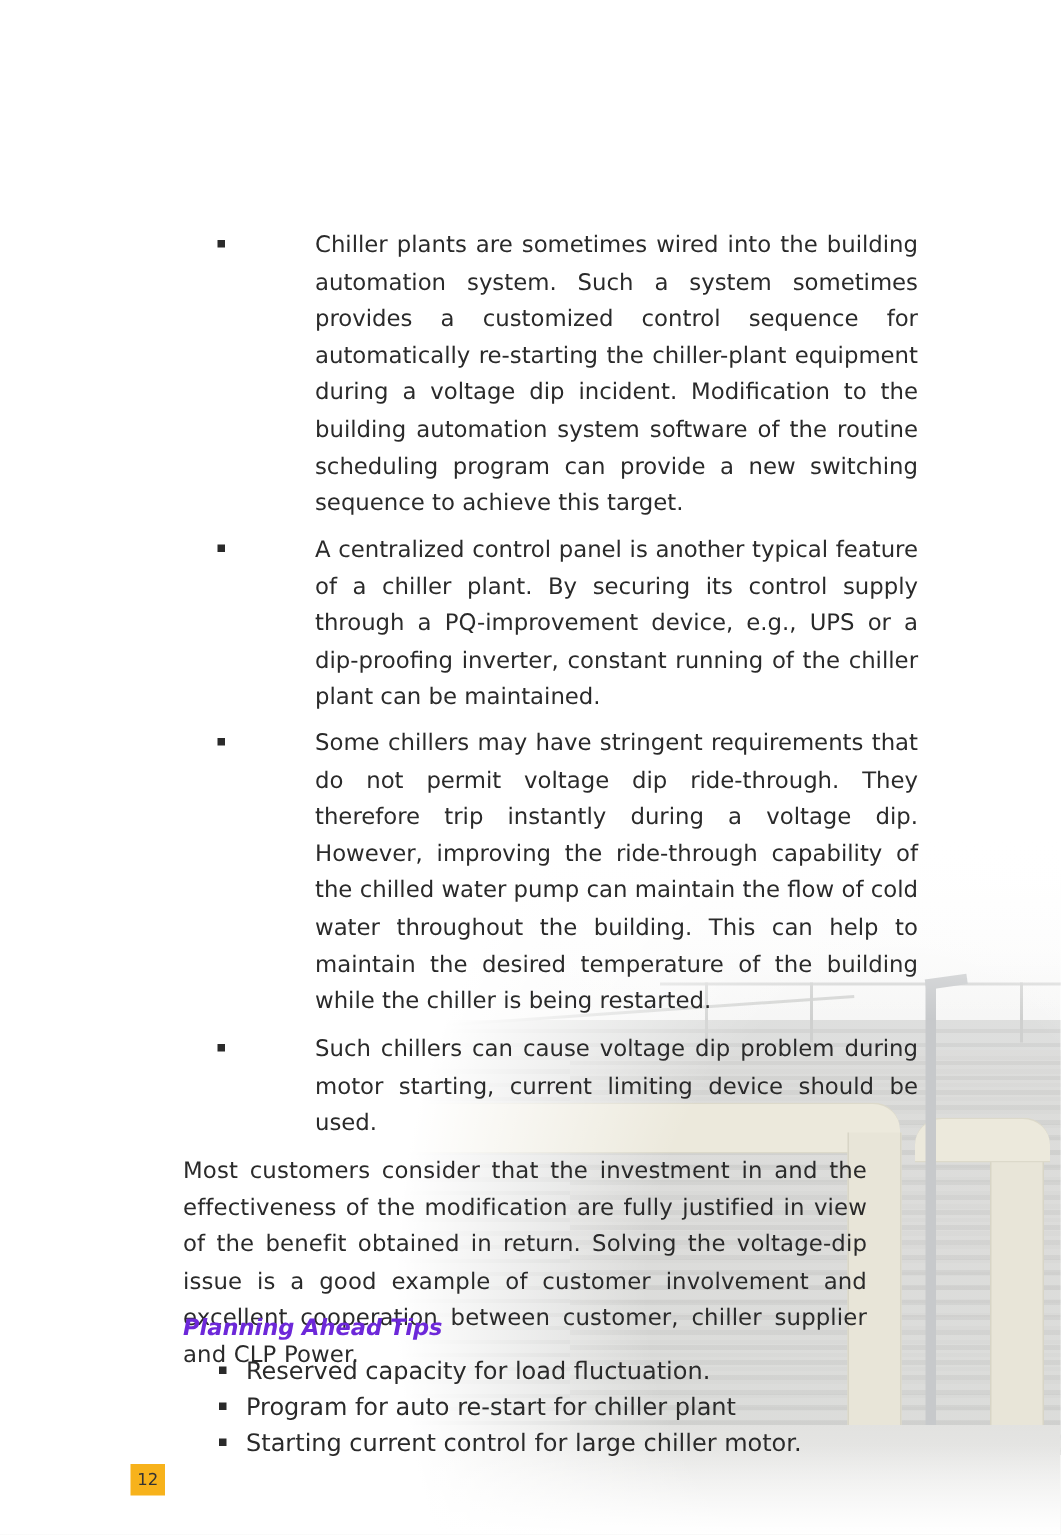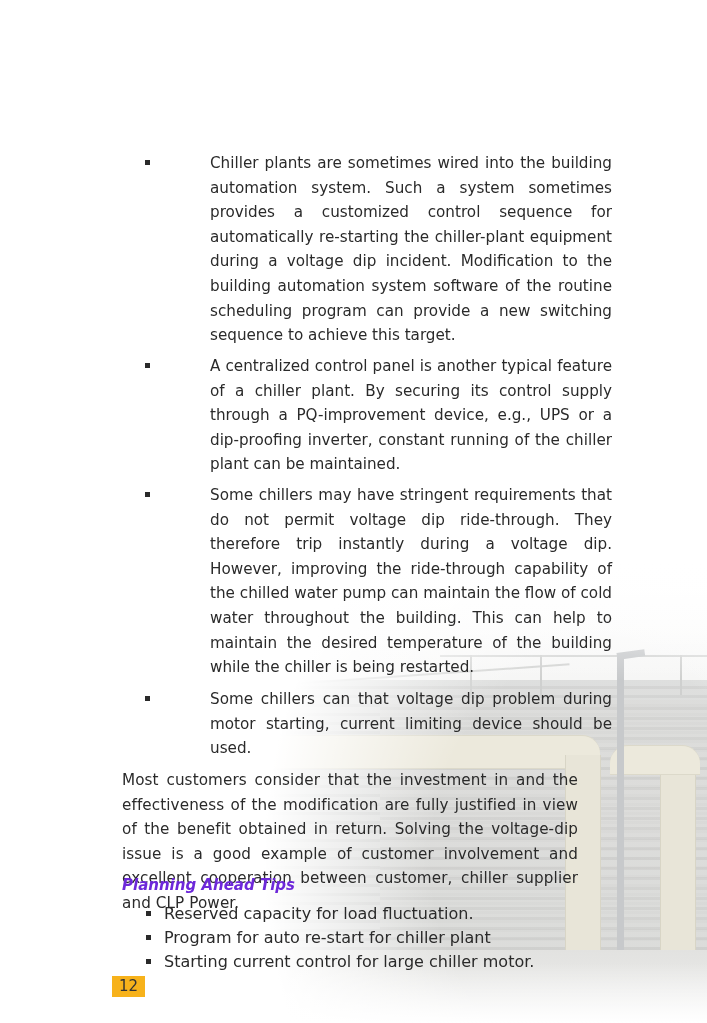--- a/index.html
+++ b/index.html
@@ -53,22 +53,22 @@
 
     .heading {
       position: absolute; left: 122px; top: 876px; font-size: 15px; font-weight: bold;
       font-style: italic; color: #6d28d9;
     }
     .tips-item { position: absolute; left: 146px; width: 440px; }
     .tips-item .marker { position: absolute; left: 0; top: 9px; width: 5px; height: 5px; background: #2a2a2a; }
     .tips-item .text { position: absolute; left: 18px; font-size: 16px; line-height: 24px; white-space: nowrap; }
 
     .page-num {
-      position: absolute; left: 87px; top: 976px; width: 33px; height: 21px;
-      background: #f7b21b; color: #333; font-size: 15px; line-height: 21px; text-align: center; margin-left: 25px;
+      position: absolute; left: 87px; top: 976px; width: 23px; height: 21px;
+      background: #f7b21b; color: #333; font-size: 11px; line-height: 21px; text-align: center;
     }
   </style>
 </head>
 <body>
 
 <div class="bg-photo">
   <div class="sky"></div>
   <div class="tower"></div>
   <div class="tower2"></div>
   <div class="rail" style="left:150px; top:118px; width:420px; transform:rotate(-4deg);"></div>
@@ -103,21 +103,21 @@
     <div class="text">A centralized control panel is another typical feature of a chiller plant. By securing its control supply through a PQ-improvement device, e.g., UPS or a dip-proofing inverter, constant running of the chiller plant can be maintained.</div>
   </div>
 
   <div class="bullet-item" style="top:483px;">
     <span class="marker"></span>
     <div class="text">Some chillers may have stringent requirements that do not permit voltage dip ride-through. They therefore trip instantly during a voltage dip. However, improving the ride-through capability of the chilled water pump can maintain the flow of cold water throughout the building. This can help to maintain the desired temperature of the building while the chiller is being restarted.</div>
   </div>
 
   <div class="bullet-item" style="top:687px;">
     <span class="marker"></span>
-    <div class="text">Some chillers can that voltage dip problem during motor starting, current limiting device should be used.</div>
+    <div class="text">Such chillers can cause voltage dip problem during motor starting, current limiting device should be used.</div>
   </div>
 
   <div class="para" style="left:122px; top:768px; width:456px;">Most customers consider that the investment in and the effectiveness of the modification are fully justified in view of the benefit obtained in return. Solving the voltage-dip issue is a good example of customer involvement and excellent cooperation between customer, chiller supplier and CLP Power.</div>
 
   <div class="heading">Planning Ahead Tips</div>
 
   <div class="tips-item" style="top:902px;">
     <span class="marker"></span>
     <span class="text">Reserved capacity for load fluctuation.</span>
   </div>

